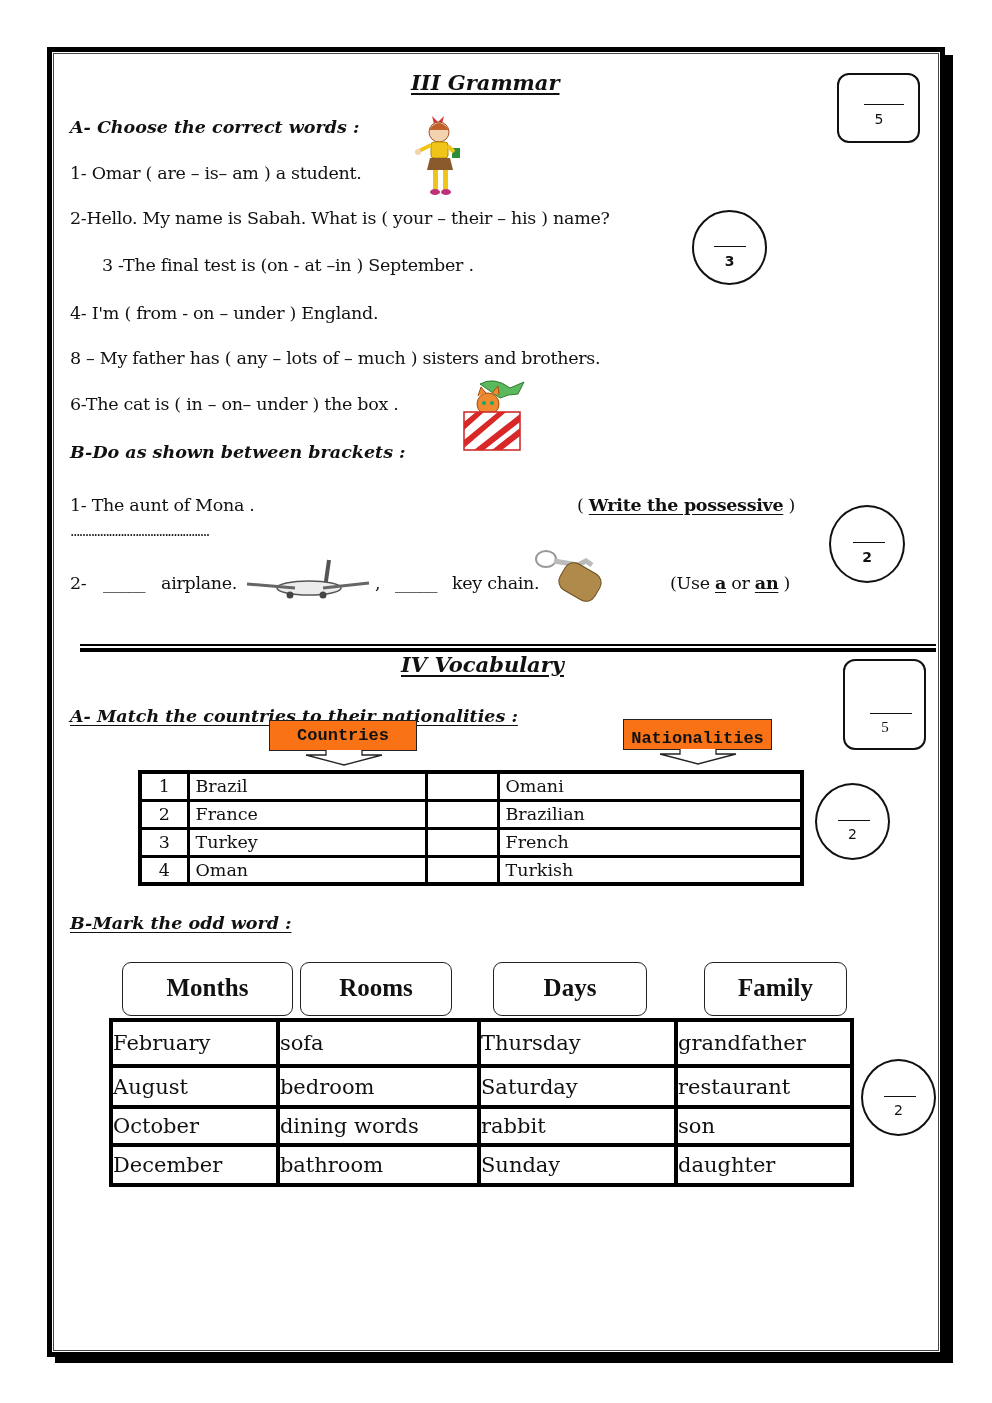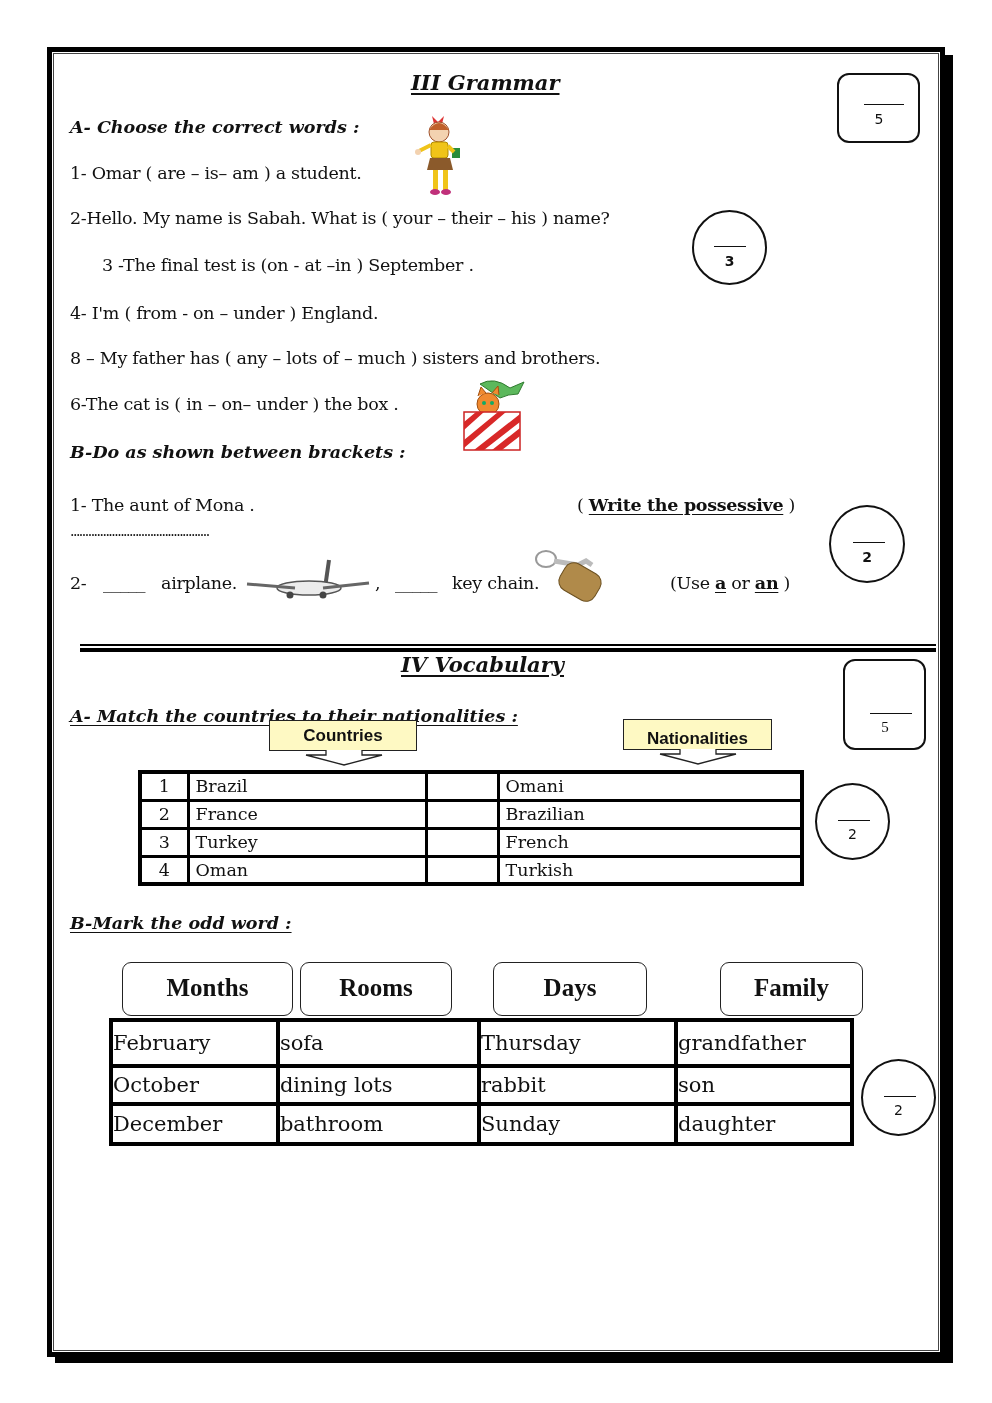--- a/index.html
+++ b/index.html
@@ -23,21 +23,21 @@
   .score-box.circle { border-radius: 50%; border-width: 2px; }
   .score-line { position: absolute; height: 0; border-top: 1.5px solid #111; }
   .score-num { position: absolute; font-family: "DejaVu Sans", "Liberation Sans", sans-serif; font-size: 14px; text-align: center; }
 
   .divider { position: absolute; left: 80px; width: 856px; }
   .divider .l1 { height: 2px; background: #000; }
   .divider .gap { height: 2px; }
   .divider .l2 { height: 4px; background: #000; }
 
   
-  .callout { position: absolute; border: 1.5px solid #222; background: #fef9c3; text-align: center; font-family: Liberation Sans, sans-serif; font-weight: bold; font-size: 17px; }
+  .callout { position: absolute; border: 1.5px solid #222; background: #f97316; text-align: center; font-family: Liberation Mono, monospace; font-weight: bold; font-size: 17px; }
   .callout-arrow { position: absolute; }
 
   
   table { border-collapse: collapse; }
   .match { position: absolute; left: 138px; top: 770px; width: 666px; border: 4px solid #000; }
   .match td { border: 3px solid #000; height: 28px; font-size: 17.5px; padding: 0 6px; line-height: 22px; }
   .match td.num { width: 48px; text-align: center; }
   .match td.country { width: 238px; }
   .match td.blank { width: 72px; }
 
@@ -201,33 +201,39 @@
 <div class="score-box circle" style="left:815px; top:783px; width:75px; height:77px;">
   <div class="score-line" style="left:21px; top:35px; width:32px;"></div>
   <div class="score-num" style="left:0; width:71px; top:41px;">2</div>
 </div>
 
 <div class="abs sub u" style="left:70px; top:913px;">B-Mark the odd word :</div>
 
 <div class="cat" style="left:122px; width:171px;">Months</div>
 <div class="cat" style="left:300px; width:152px;">Rooms</div>
 <div class="cat" style="left:493px; width:154px;">Days</div>
-<div class="cat" style="left:720px; width:143px;">Family</div>
+<div class="cat" style="left:704px; width:143px;">Family</div>
 
 <table class="odd">
   <tbody>
       <tr style="height:46px;">
     <td class="c0">February</td>
     <td class="c1">sofa</td>
     <td class="c2">Thursday</td>
     <td class="c3">grandfather</td>
   </tr>
+  <tr style="height:41px;">
+    <td class="c0">August</td>
+    <td class="c1">bedroom</td>
+    <td class="c2">Saturday</td>
+    <td class="c3">restaurant</td>
+  </tr>
   <tr style="height:38px;">
     <td class="c0">October</td>
-    <td class="c1">dining lots</td>
+    <td class="c1">dining words</td>
     <td class="c2">rabbit</td>
     <td class="c3">son</td>
   </tr>
   <tr style="height:40px;">
     <td class="c0">December</td>
     <td class="c1">bathroom</td>
     <td class="c2">Sunday</td>
     <td class="c3">daughter</td>
   </tr>
 </tbody>

